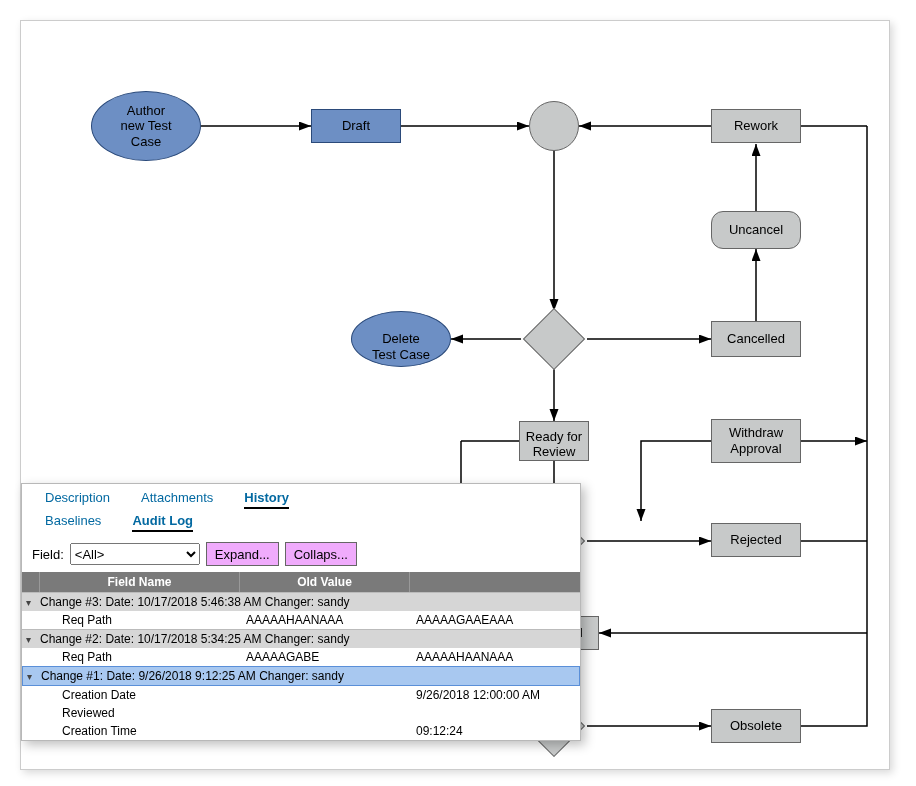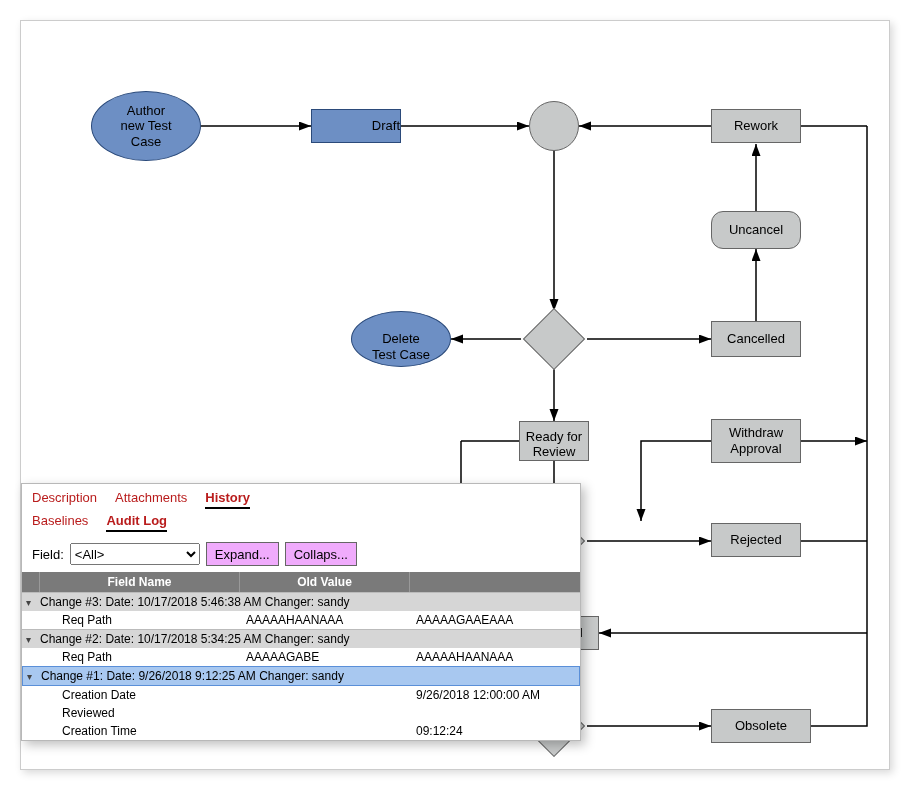--- a/index.html
+++ b/index.html
@@ -75,22 +75,23 @@
     box-shadow: 4px 4px 10px rgba(0,0,0,0.25);
     font-size: 13px;
   }
   .tab-row {
     display: flex;
     gap: 18px;
     padding: 6px 10px 4px 10px;
   }
   .tab-row.secondary { padding-top: 0; }
   .tab-item {
-    color: #b91c1c;
+    color: #0369a1;
     cursor: pointer;
+    margin-left: 13px;
   }
   .tab-item.active {
     font-weight: bold;
     border-bottom: 2px solid #000;
     padding-bottom: 2px;
   }
   .field-row {
     display: flex;
     align-items: center;
     gap: 6px;
@@ -208,21 +209,21 @@
     <polyline points="780,705 846,705 846,620" fill="none" stroke="#000" stroke-width="1.5"></polyline>
 
     <polyline points="500,705 400,705 400,720" fill="none" stroke="#000" stroke-width="1.5"></polyline>
   </svg>
 
   <div class="node ellipse-blue" style="left:70px; top:70px; width:110px; height:70px;">
       <span style="white-space:pre-line;">Author
 new Test
 Case</span>
     </div>
-  <div class="node rect-blue" style="left:290px; top:88px; width:90px; height:34px;justify-content:flex-end;">
+  <div class="node rect-blue" style="left:290px; top:88px; width:90px; height:34px;">
       <span>Draft</span>
     </div>
   <div class="node circle-grey" style="left:508px; top:80px; width:50px; height:50px;"></div>
   <div class="node rect-grey" style="left:690px; top:88px; width:90px; height:34px;">
       <span>Rework</span>
     </div>
   <div class="node rounded-grey" style="left:690px; top:190px; width:90px; height:38px;">
       <span>Uncancel</span>
     </div>
   <div class="node rect-grey" style="left:690px; top:300px; width:90px; height:36px;">
@@ -242,21 +243,21 @@
       <span style="white-space:pre-line;">Withdraw
 Approval</span>
     </div>
   <div class="node rect-grey" style="left:690px; top:502px; width:90px; height:34px;">
       <span>Rejected</span>
     </div>
   <div class="node rect-grey" style="left:490px; top:595px; width:88px; height:34px;">
       <span>Approved</span>
     </div>
   <div class="node diamond" style="left:511px; top:683px; width:44px; height:44px;"></div>
-  <div class="node rect-grey" style="left:690px; top:688px; width:100px; height:34px;">
+  <div class="node rect-grey" style="left:690px; top:688px; width:90px; height:34px;">
       <span>Obsolete</span>
     </div>
 
   <div class="audit-panel">
     <div class="tab-row">
       <span class="tab-item">Description</span>
       <span class="tab-item">Attachments</span>
       <span class="tab-item active">History</span>
     </div>
     <div class="tab-row secondary">

